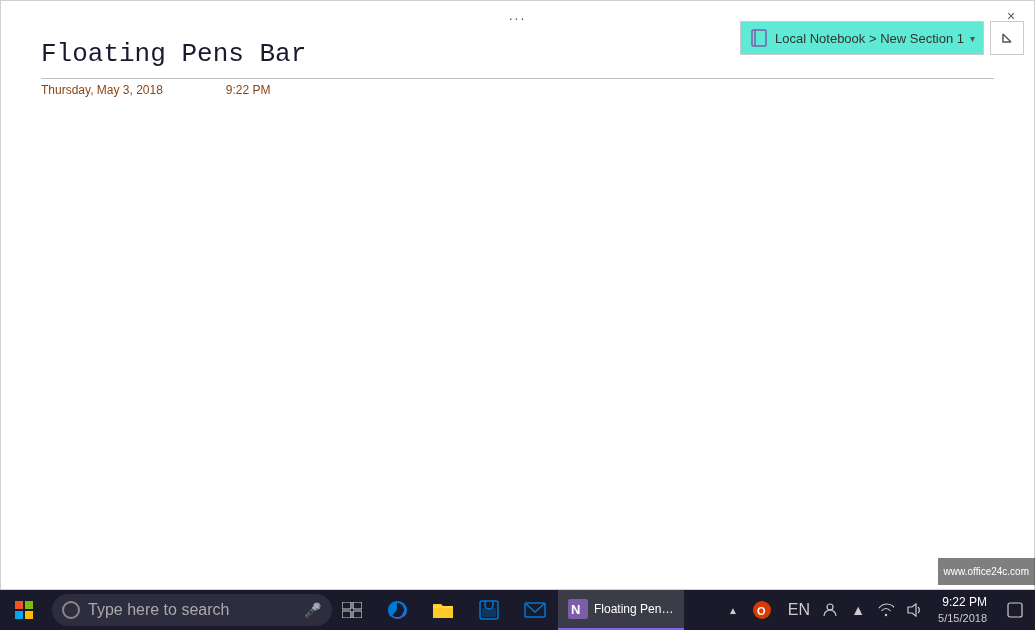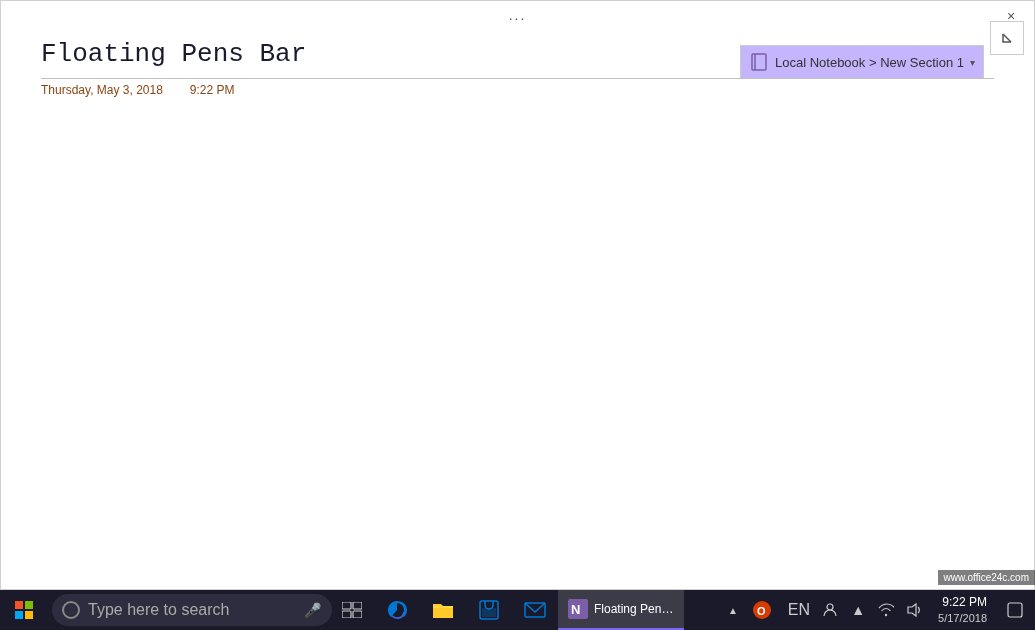--- a/index.html
+++ b/index.html
@@ -42,24 +42,23 @@
 
     
     .notebook-selector {
       position: absolute;
       top: 20px;
       right: 50px;
       display: flex;
       align-items: center;
       border: 1px solid #ccc;
       padding: 4px 8px;
-      background: #c4b5fd;
+      background: #5eead4;
       cursor: pointer;
       height: 34px;
-      margin-top: 24px;
     }
 
     .notebook-icon {
       width: 20px;
       height: 20px;
       margin-right: 6px;
       flex-shrink: 0;
     }
 
     .notebook-label {
@@ -109,21 +108,21 @@
       height: 1px;
       background: #c0c0c0;
     }
 
     
     .page-meta {
       position: absolute;
       top: 82px;
       left: 40px;
       display: flex;
-      gap: 27px;
+      gap: 63px;
       font-size: 12px;
     }
 
     .page-date {
       color: #8b4513;
     }
 
     .page-time {
       color: #8b4513;
     }
@@ -331,21 +330,21 @@
     }
 
     
     .watermark {
       position: absolute;
       bottom: 45px;
       right: 0;
       background: rgba(0,0,0,0.5);
       color: #fff;
       font-size: 10px;
-      padding: 2px 6px;
+      padding: 8px 6px;
       pointer-events: none;
     }
   </style>
 </head>
 <body>
 
 <div class="main-area">
 
   <div class="top-dots">
     <span>...</span>
@@ -484,21 +483,21 @@
 
     <div class="tray-icon">
       <svg width="16" height="16" viewBox="0 0 16 16" xmlns="http://www.w3.org/2000/svg">
         <polygon points="2,5 6,5 10,2 10,14 6,11 2,11" fill="none" stroke="#ccc" stroke-width="1.2"></polygon>
         <path d="M12 5a4 4 0 0 1 0 6" fill="none" stroke="#ccc" stroke-width="1.2"></path>
       </svg>
     </div>
 
     <div class="tray-date-time">
       <span class="tray-time">9:22 PM</span>
-      <span class="tray-date">5/17/2018</span>
+      <span class="tray-date">5/15/2018</span>
     </div>
 
     <div class="action-center-btn">
       <svg width="16" height="16" viewBox="0 0 16 16" xmlns="http://www.w3.org/2000/svg">
         <rect x="1" y="1" width="14" height="14" rx="2" fill="none" stroke="#ccc" stroke-width="1.2"></rect>
       </svg>
     </div>
 
   </div>
 

